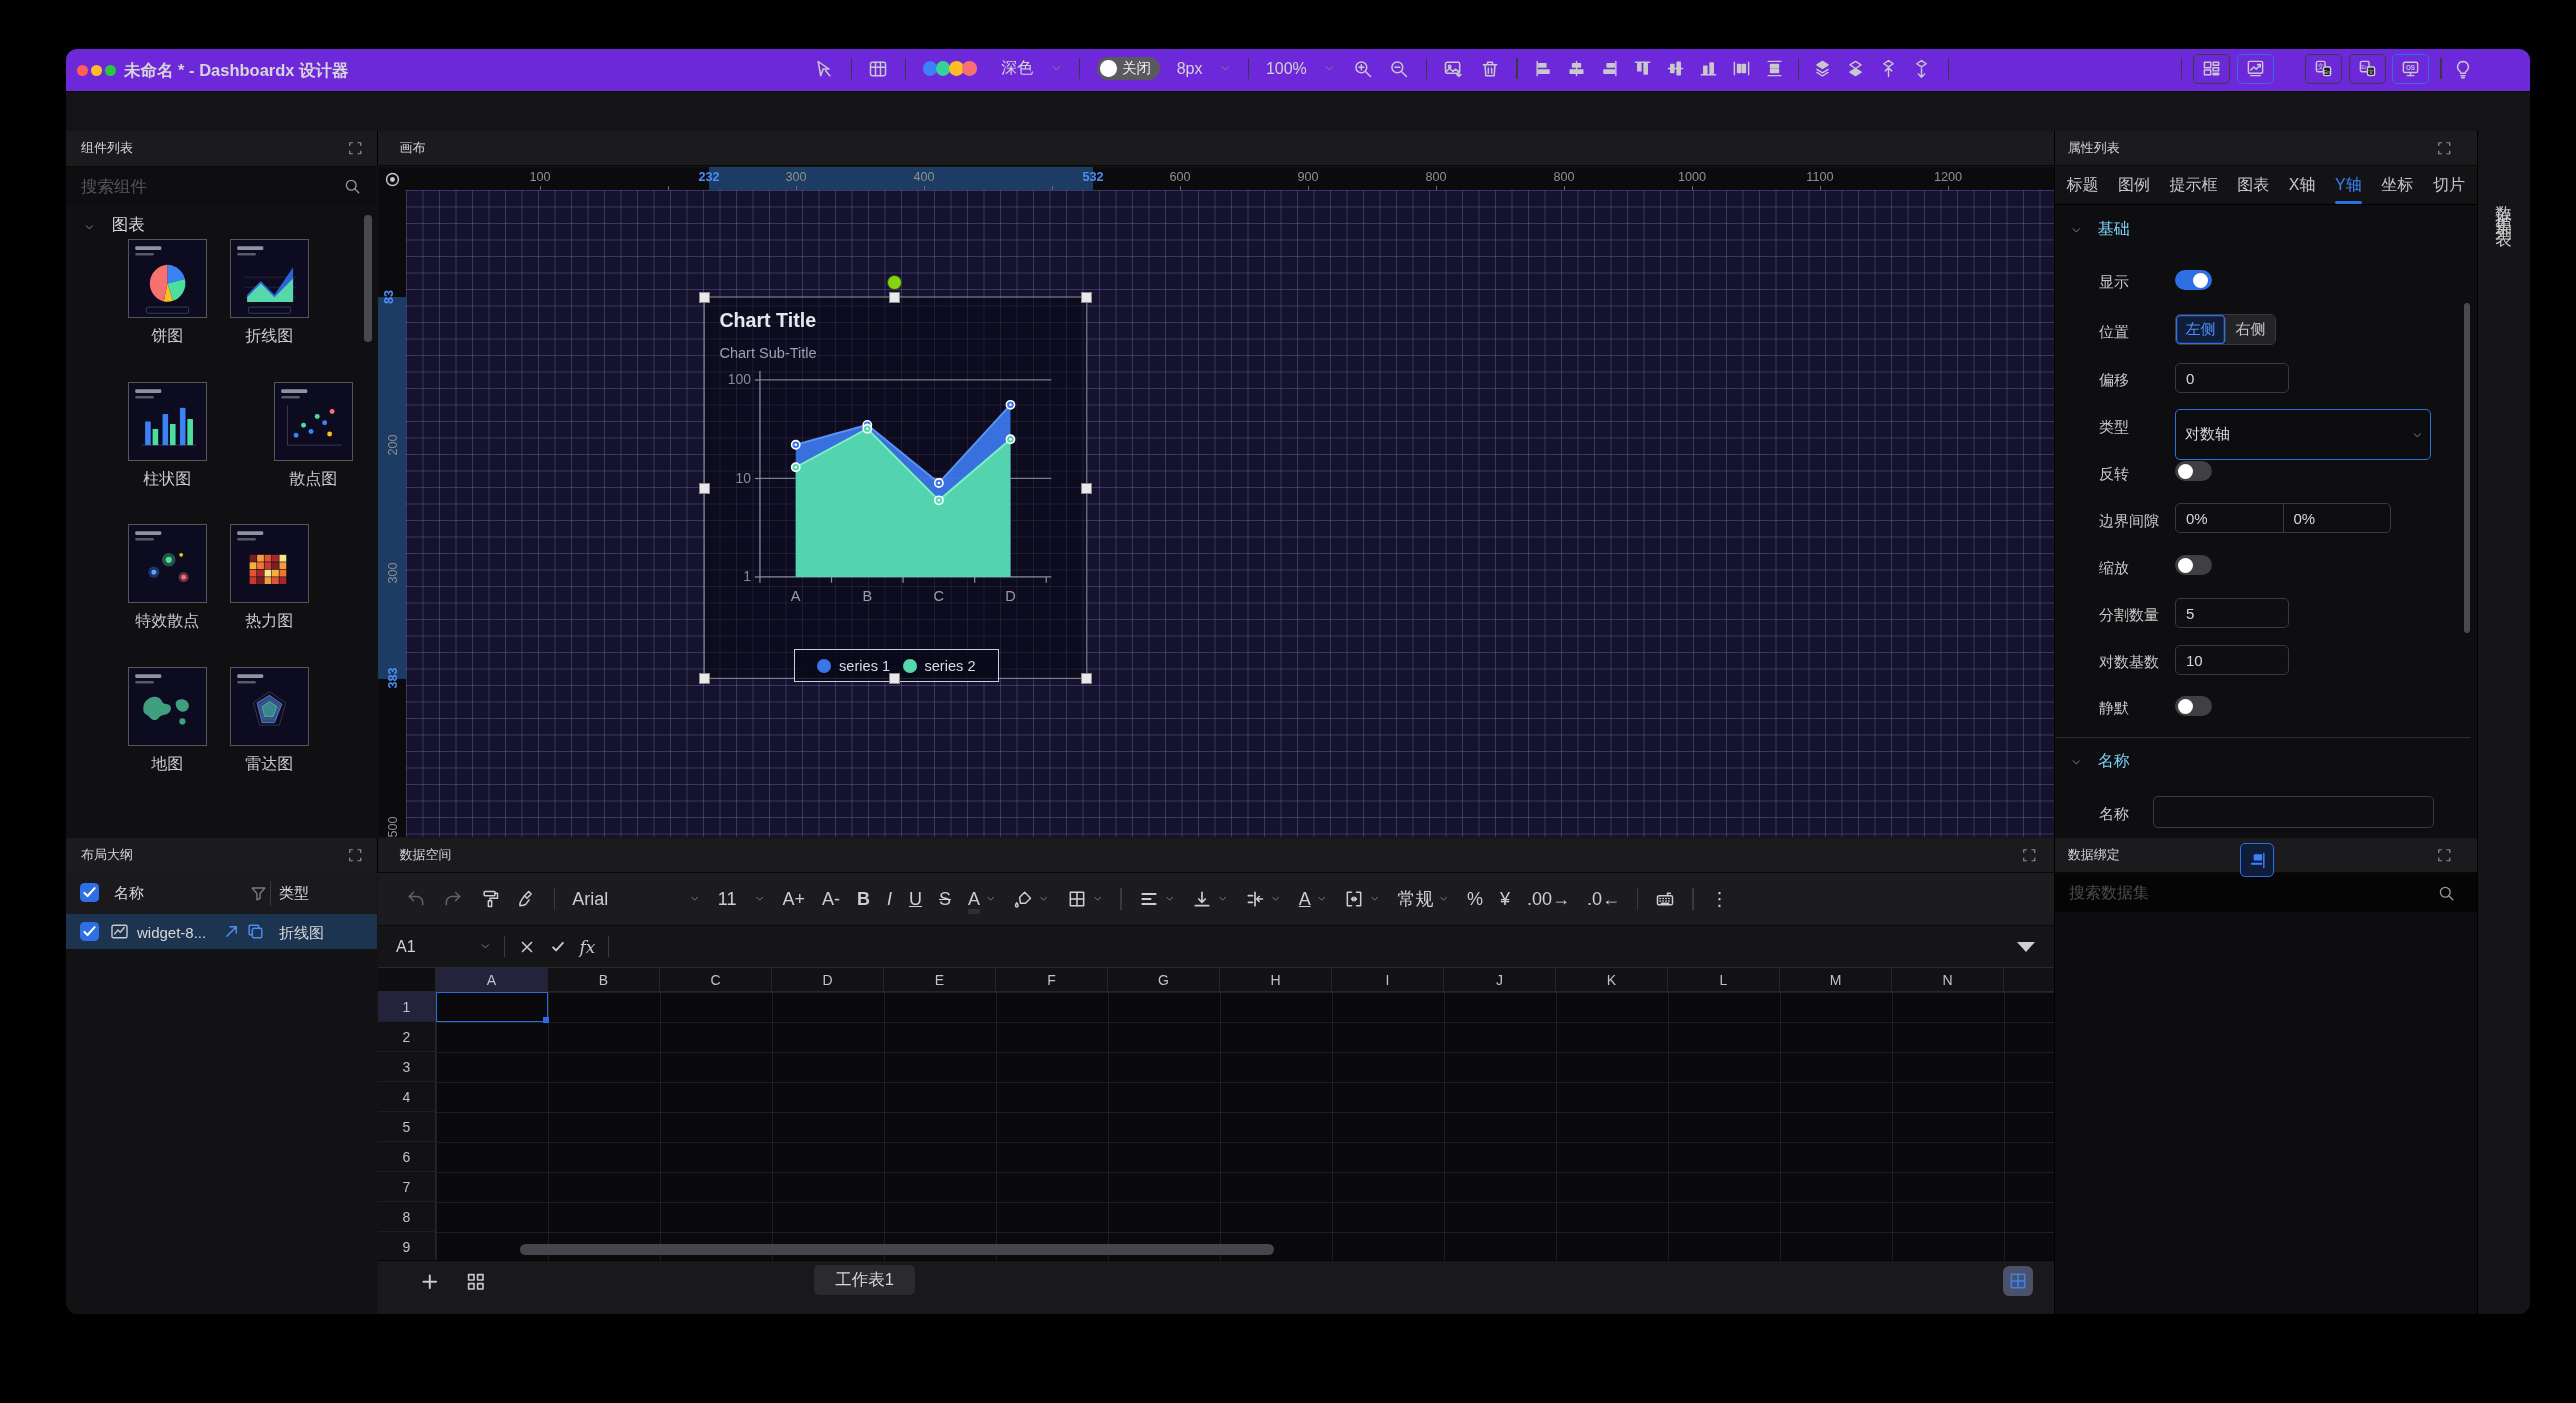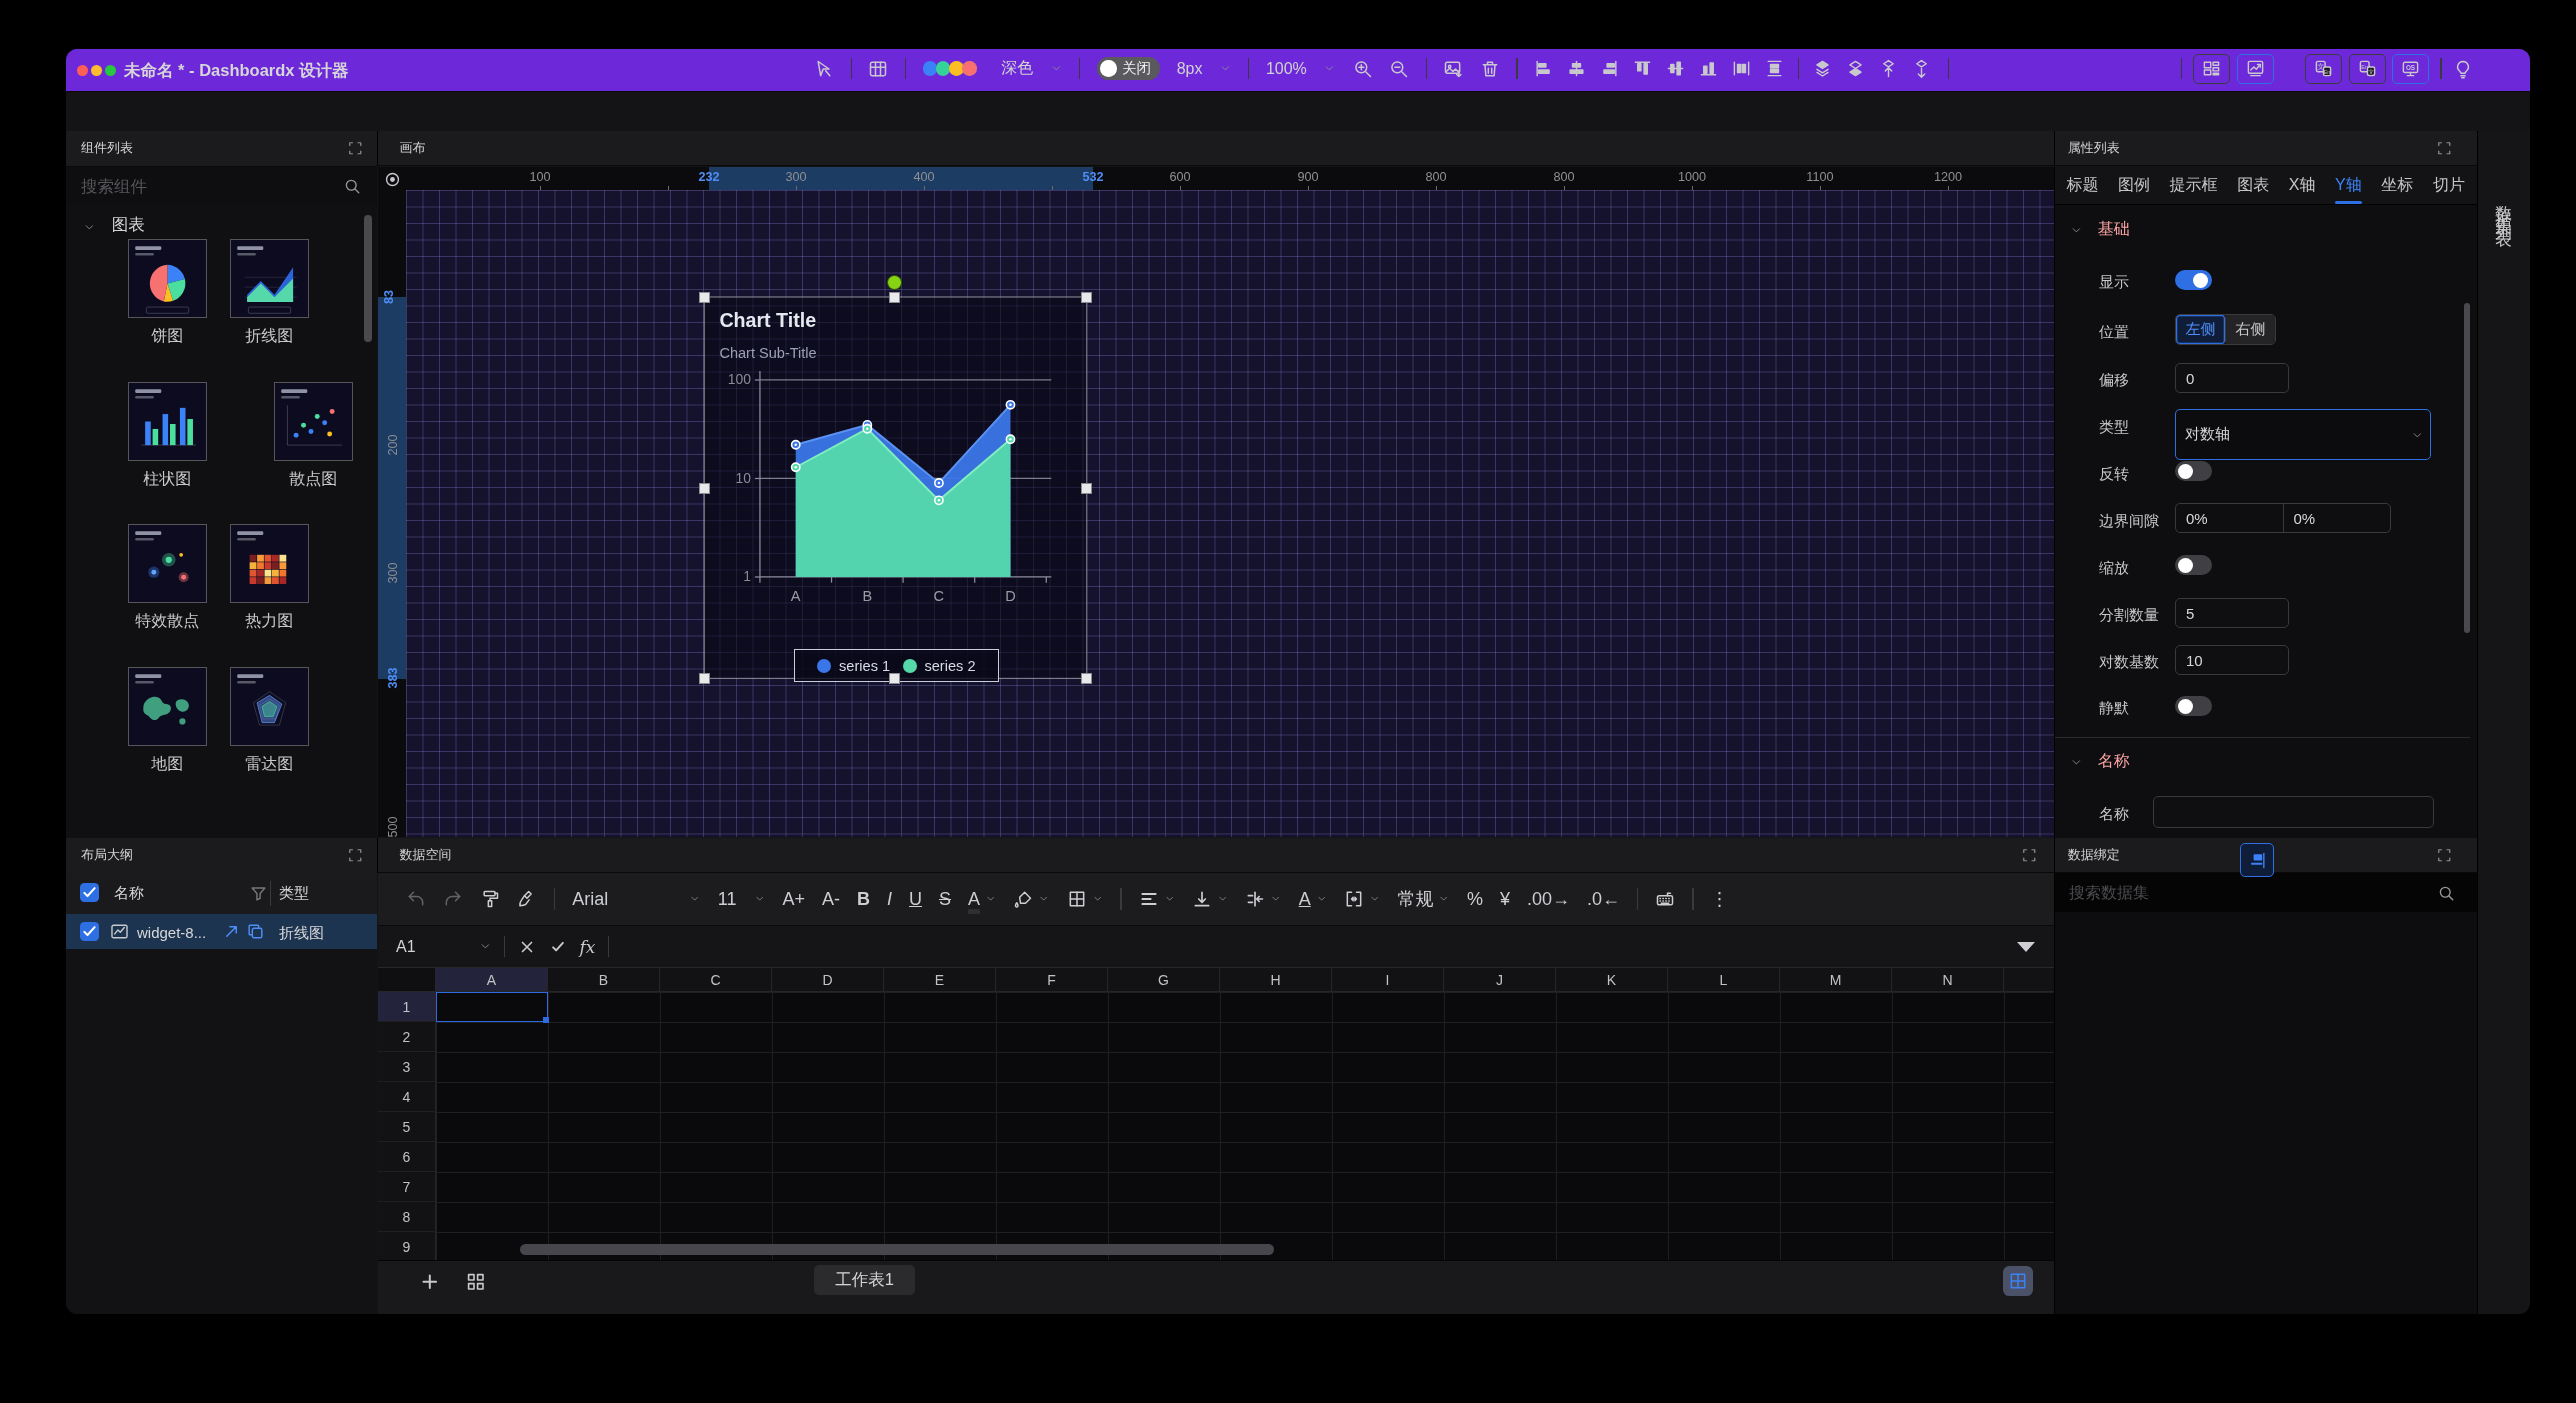--- a/index.html
+++ b/index.html
@@ -133,21 +133,21 @@
   #zlabel{position:absolute;left:1912px;top:0;height:41px;line-height:41px;color:#d2d2d4;font-size:16.5px;}
   
   #rp-head{left:1988px;top:82px;width:423px;height:35px;border-left:1.3px solid #000;box-sizing:border-box;}
   #rp-head .pt{left:12.7px;}
   #prop-tabs{left:1988px;top:118px;width:423px;height:38px;background:#131315;border-bottom:1.3px solid #000;
     display:flex;align-items:center;gap:19.6px;padding-left:11.4px;box-sizing:border-box;border-left:1.3px solid #000;}
   .ptab{color:#c6c6c8;font-size:16px;position:relative;height:100%;display:flex;align-items:center;cursor:pointer;}
   .ptab.active{color:#3b82f6;}
   .ptab.active::after{content:"";position:absolute;left:0;right:0;bottom:0;height:3.2px;background:#2f6fe4;border-radius:1.9px;}
   #rp-body{left:1988px;top:156px;width:423px;height:633px;background:#0e0e10;border-left:1.3px solid #000;box-sizing:border-box;}
-  .sec-h{position:absolute;display:flex;align-items:center;gap:15px;color:#fca5a5;font-size:16px;left:15px;}
+  .sec-h{position:absolute;display:flex;align-items:center;gap:15px;color:#7dd3fc;font-size:16px;left:15px;}
   .plabel{position:absolute;left:44px;color:#c9c9cb;font-size:15px;}
   .tgl{position:absolute;left:120px;width:37px;height:20px;border-radius:10px;background:#3f3f44;}
   .tgl .kn{position:absolute;top:2.5px;left:3.2px;width:15px;height:15px;border-radius:50%;background:#fff;}
   .tgl.on{background:#2f6fe4;}
   .tgl.on .kn{left:18.4px;}
   .seg{position:absolute;left:120px;display:flex;border:1.3px solid #3a3a3e;border-radius:5px;overflow:hidden;}
   .seg .op{width:49px;height:29px;background:#242426;color:#c8c8ca;font-size:15px;display:flex;align-items:center;
     justify-content:center;border-right:1.3px solid #3a3a3e;}
   .seg .op:last-child{border-right:none;}
   .seg .op.sel{background:#0f1d38;color:#4f8df7;box-shadow:inset 0 0 0 1.3px #2f6fe4;border-radius:3.8px;}

